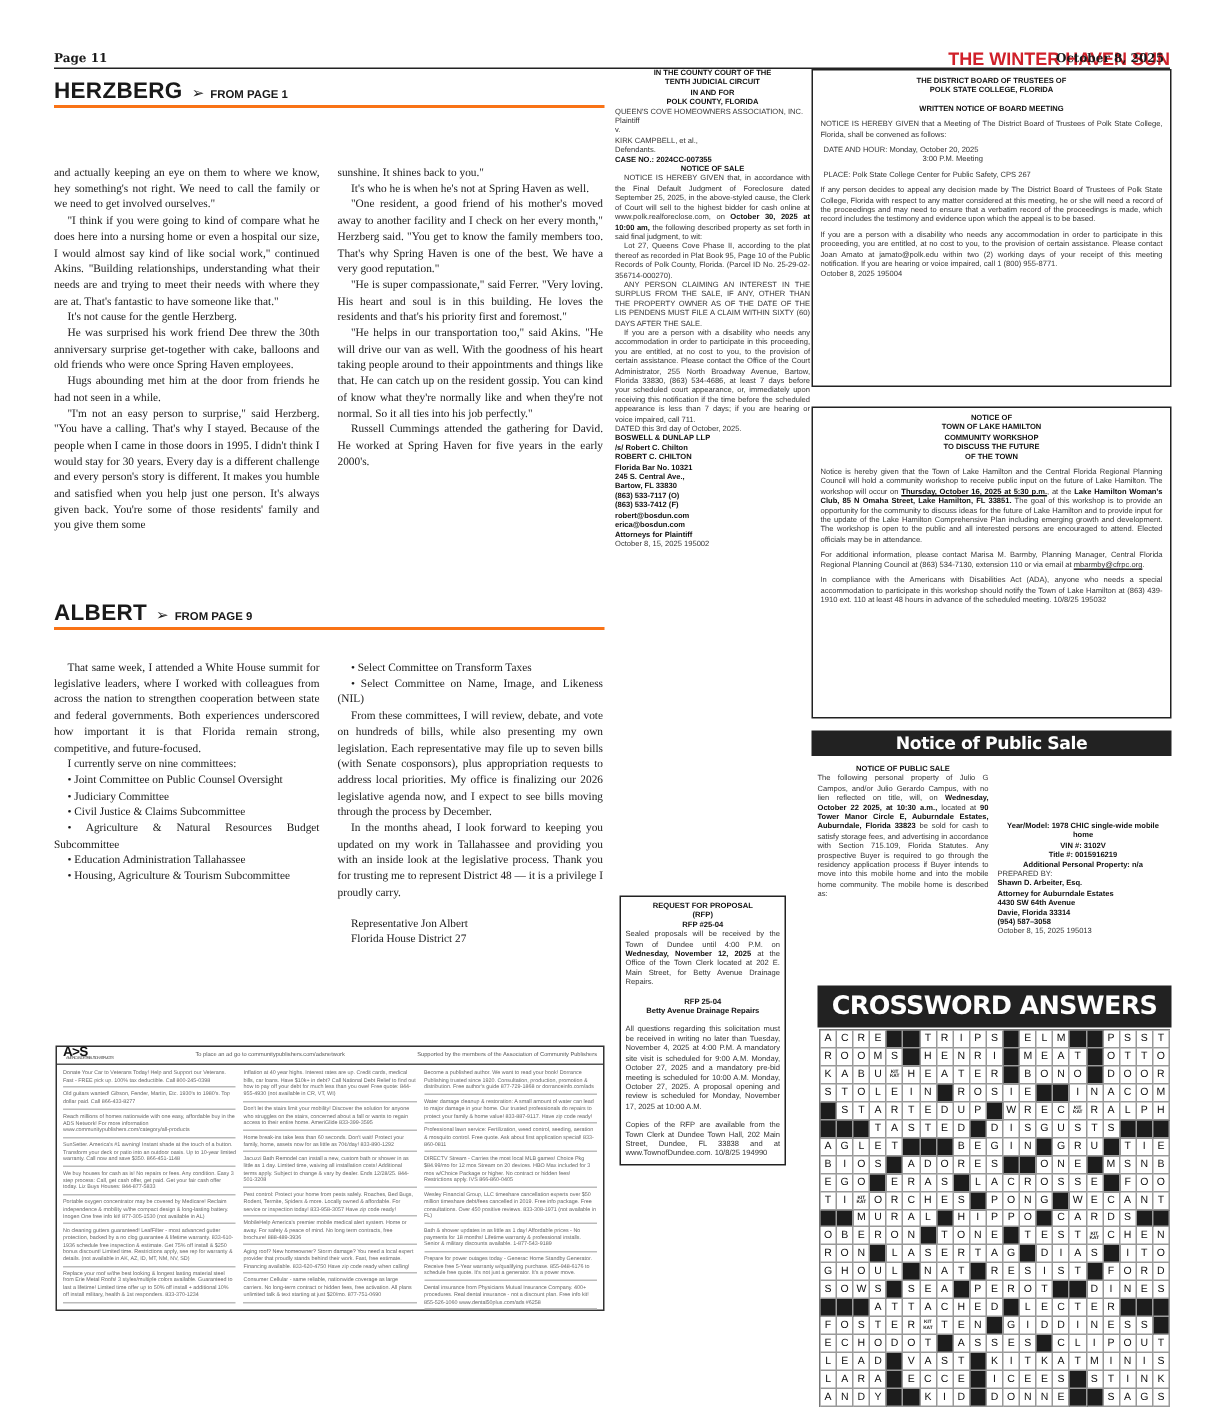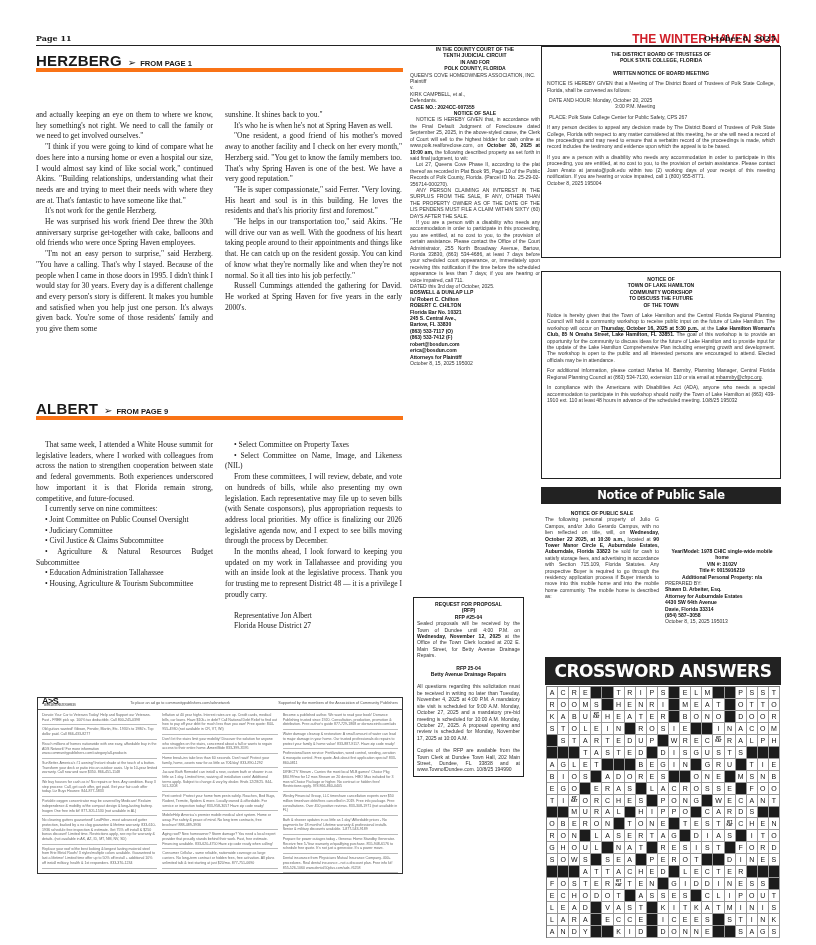--- a/index.html
+++ b/index.html
@@ -4,21 +4,21 @@
 <style>
   * { box-sizing: border-box; margin: 0; padding: 0; }
   html, body { width: 816px; height: 945px; background: #ffffff; overflow: hidden; }
   body { position: relative; font-family: "Liberation Serif", serif; color: #1a1a1a; }
 
   .masthead { position: absolute; left: 36px; top: 34px; width: 744px; height: 12px; border-bottom: 1px solid #222; }
   .masthead .page-num { position: absolute; left: 0; top: -1px; font-family: "DejaVu Serif", serif; font-weight: bold; font-size: 8px; }
   .masthead .paper-name { position: absolute; left: 0; right: 0; top: -2px; text-align: right; font-family: "Liberation Sans", sans-serif; font-weight: bold; font-size: 12px; color: #d0202a; }
   .masthead .date { position: absolute; right: 4px; top: -1px; font-family: "DejaVu Serif", serif; font-weight: bold; font-size: 8px; }
 
-  .section-head { position: absolute; left: 36px; width: 367px; border-bottom: 4px solid #f97316; font-family: "Liberation Sans", sans-serif; }
+  .section-head { position: absolute; left: 36px; width: 367px; border-bottom: 2px solid #f97316; font-family: "Liberation Sans", sans-serif; }
   .section-head .big { font-weight: bold; font-size: 15px; letter-spacing: 0.2px; }
   .section-head .arrow { display: inline-block; font-size: 10px; margin: 0 4px 0 6px; }
   .section-head .from { font-weight: bold; font-size: 7.6px; }
 
   .article { position: absolute; left: 36px; width: 367px; display: flex; gap: 12px; font-family: "Liberation Serif", serif; font-size: 7.55px; line-height: 10.7px; margin-top: 32px; }
   .article .col { width: 177px; text-align: justify; }
   .article p { text-indent: 9px; }
   .article p.noind { text-indent: 0; }
   .article p.bullet { text-indent: 9px; }
   .article p.sig { margin-top: 10px; text-indent: 9px; }
@@ -67,22 +67,23 @@
   <span class="date">October 8, 2025</span>
 </div>
 
 <div class="section-head" style="top:52px;height:20px;">
   <span class="big">HERZBERG</span><span class="arrow">➢</span><span class="from">FROM PAGE 1</span>
 </div>
 <div class="article" style="top:78px;">
   <div class="col">
     <p class="noind">and actually keeping an eye on them to where we know, hey something's not right. We need to call the family or we need to get involved ourselves."</p>
     <p>"I think if you were going to kind of compare what he does here into a nursing home or even a hospital our size, I would almost say kind of like social work," continued Akins. "Building relationships, understanding what their needs are and trying to meet their needs with where they are at. That's fantastic to have someone like that."</p>
-    <p>It's not work for the gentle Herzberg.</p>
+    <p>It's not cause for the gentle Herzberg.</p>
     <p>He was surprised his work friend Dee threw the 30th anniversary surprise get-together with cake, balloons and old friends who were once Spring Haven employees.</p>
+    <p>Hugs abounding met him at the door from friends he had not seen in a while.</p>
     <p>"I'm not an easy person to surprise," said Herzberg. "You have a calling. That's why I stayed. Because of the people when I came in those doors in 1995. I didn't think I would stay for 30 years. Every day is a different challenge and every person's story is different. It makes you humble and satisfied when you help just one person. It's always given back. You're some of those residents' family and you give them some</p>
   </div>
   <div class="col">
     <p class="noind">sunshine. It shines back to you."</p>
     <p>It's who he is when he's not at Spring Haven as well.</p>
     <p>"One resident, a good friend of his mother's moved away to another facility and I check on her every month," Herzberg said. "You get to know the family members too. That's why Spring Haven is one of the best. We have a very good reputation."</p>
     <p>"He is super compassionate," said Ferrer. "Very loving. His heart and soul is in this building. He loves the residents and that's his priority first and foremost."</p>
     <p>"He helps in our transportation too," said Akins. "He will drive our van as well. With the goodness of his heart taking people around to their appointments and things like that. He can catch up on the resident gossip. You can kind of know what they're normally like and when they're not normal. So it all ties into his job perfectly."</p>
     <p>Russell Cummings attended the gathering for David. He worked at Spring Haven for five years in the early 2000's.</p>
   </div>
@@ -96,21 +97,21 @@
     <p>That same week, I attended a White House summit for legislative leaders, where I worked with colleagues from across the nation to strengthen cooperation between state and federal governments. Both experiences underscored how important it is that Florida remain strong, competitive, and future-focused.</p>
     <p>I currently serve on nine committees:</p>
     <p class="bullet">• Joint Committee on Public Counsel Oversight</p>
     <p class="bullet">• Judiciary Committee</p>
     <p class="bullet">• Civil Justice &amp; Claims Subcommittee</p>
     <p class="bullet">• Agriculture &amp; Natural Resources Budget Subcommittee</p>
     <p class="bullet">• Education Administration Tallahassee</p>
     <p class="bullet">• Housing, Agriculture &amp; Tourism Subcommittee</p>
   </div>
   <div class="col">
-    <p class="bullet">• Select Committee on Property Taxes</p>
+    <p class="bullet">• Select Committee on Transform Taxes</p>
     <p class="bullet">• Select Committee on Name, Image, and Likeness (NIL)</p>
     <p>From these committees, I will review, debate, and vote on hundreds of bills, while also presenting my own legislation. Each representative may file up to seven bills (with Senate cosponsors), plus appropriation requests to address local priorities. My office is finalizing our 2026 legislative agenda now, and I expect to see bills moving through the process by December.</p>
     <p>In the months ahead, I look forward to keeping you updated on my work in Tallahassee and providing you with an inside look at the legislative process. Thank you for trusting me to represent District 48 — it is a privilege I proudly carry.</p>
     <p class="sig">Representative Jon Albert</p>
     <p class="sig2">Florida House District 27</p>
   </div>
 </div>
 
 <div class="ads">
   <div class="head">

